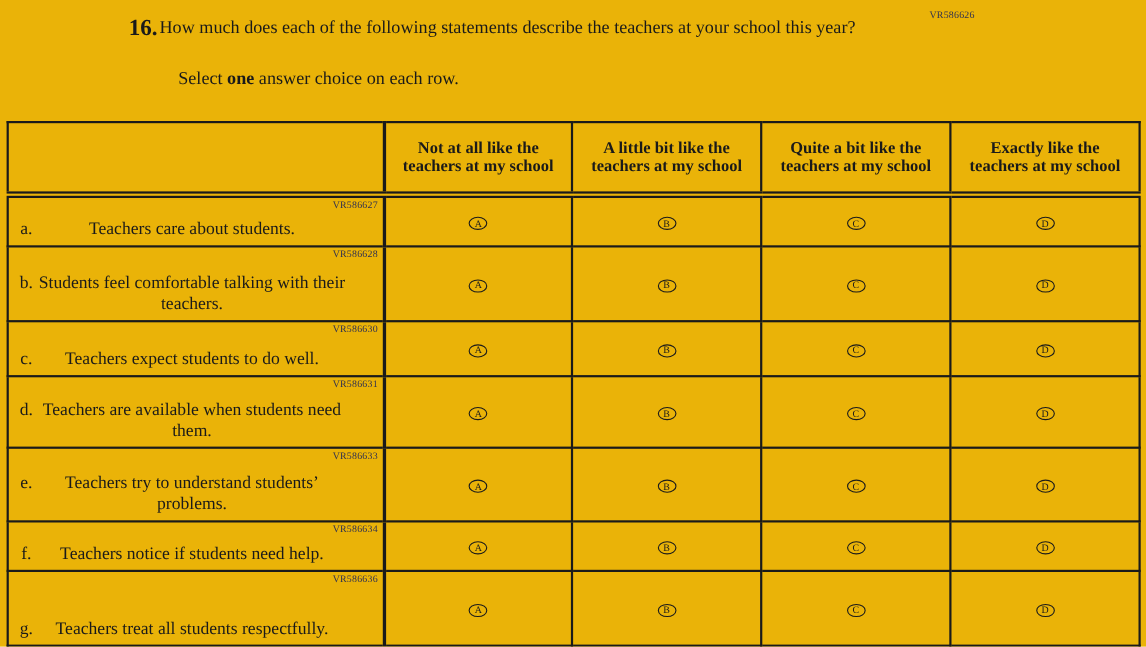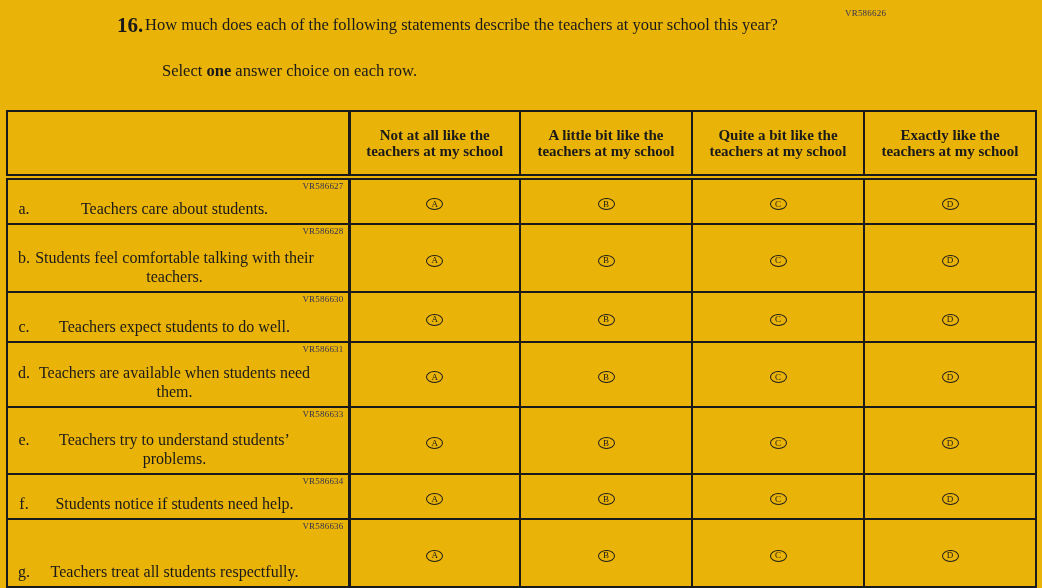--- a/index.html
+++ b/index.html
@@ -147,21 +147,21 @@
         <td class="bubble-cell"><span class="bubble">A</span></td>
         <td class="bubble-cell"><span class="bubble">B</span></td>
         <td class="bubble-cell"><span class="bubble">C</span></td>
         <td class="bubble-cell"><span class="bubble">D</span></td>
       </tr>
       <tr class="r-f">
         <td class="stub">
           <span class="vr-code">VR586634</span>
           <div class="stmt">
               <span class="ltr">f.</span>
-              <span class="txt">Students notice if students need help.</span>
+              <span class="txt">Teachers notice if students need help.</span>
             </div>
         </td>
         <td class="bubble-cell"><span class="bubble">A</span></td>
         <td class="bubble-cell"><span class="bubble">B</span></td>
         <td class="bubble-cell"><span class="bubble">C</span></td>
         <td class="bubble-cell"><span class="bubble">D</span></td>
       </tr>
       <tr class="r-g">
         <td class="stub">
           <span class="vr-code">VR586636</span>

